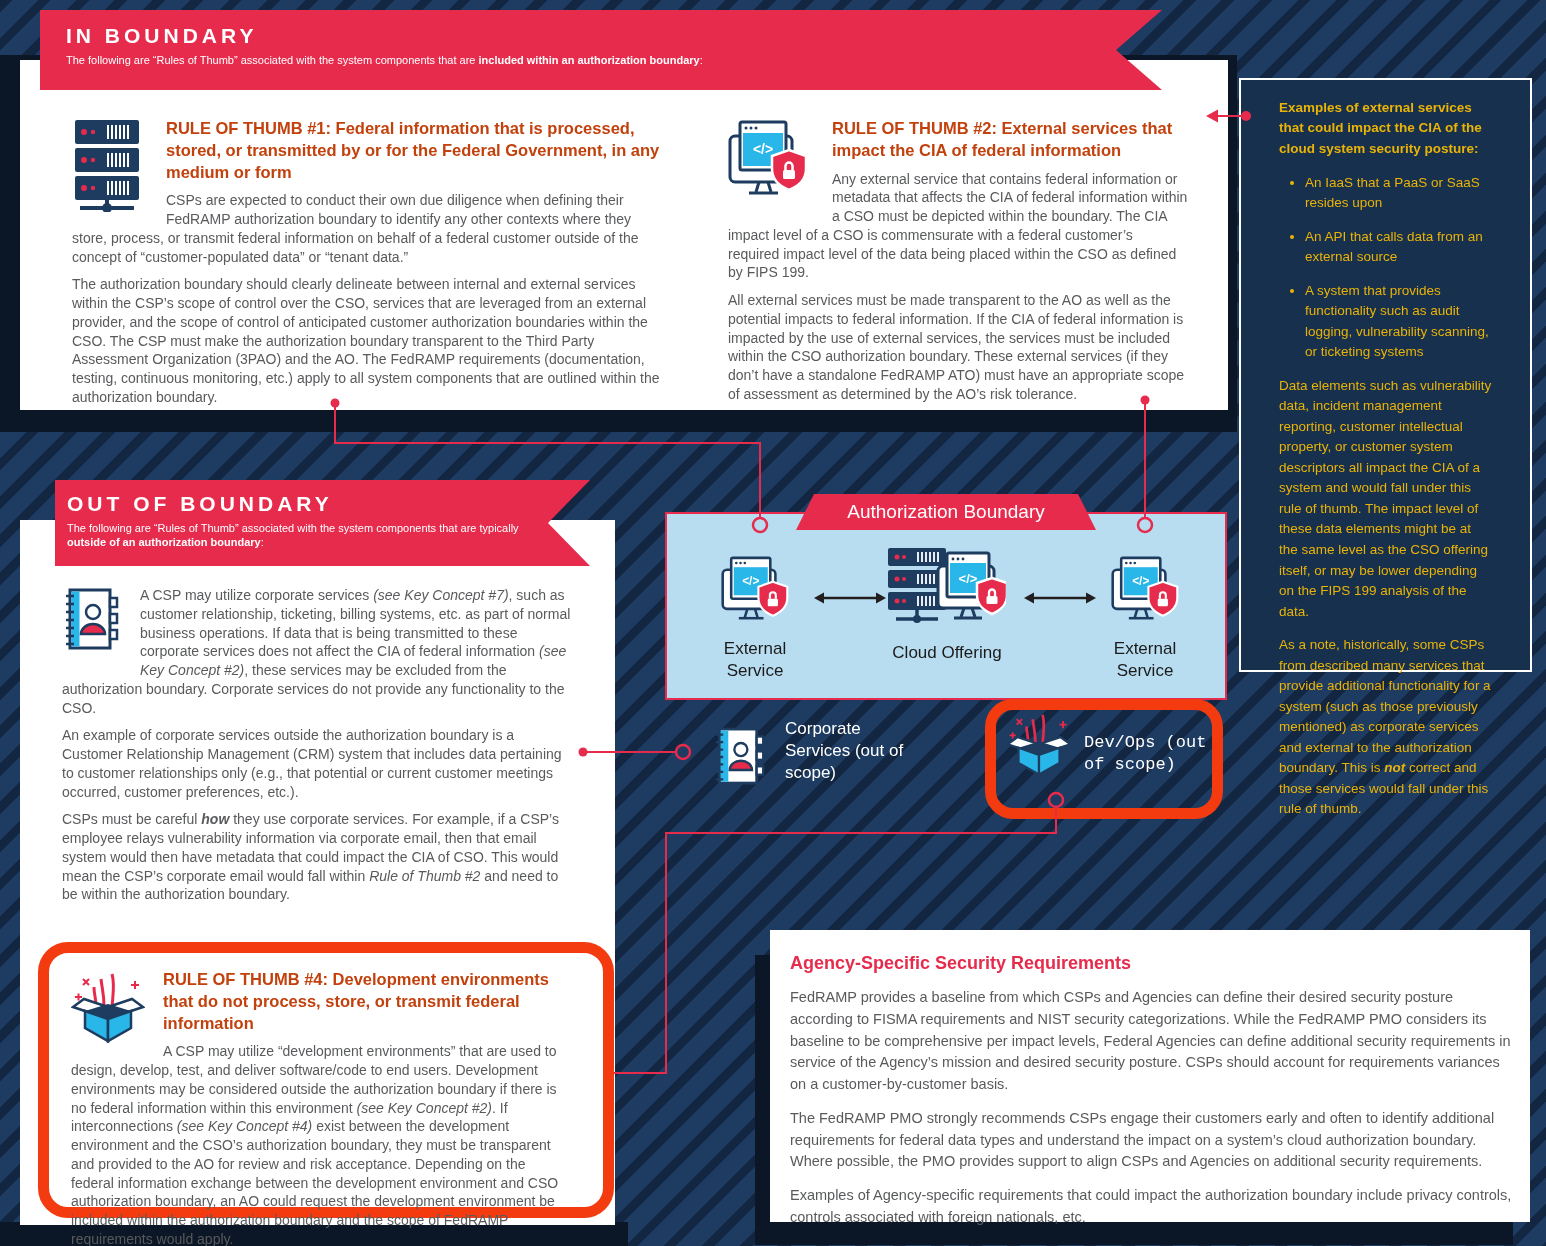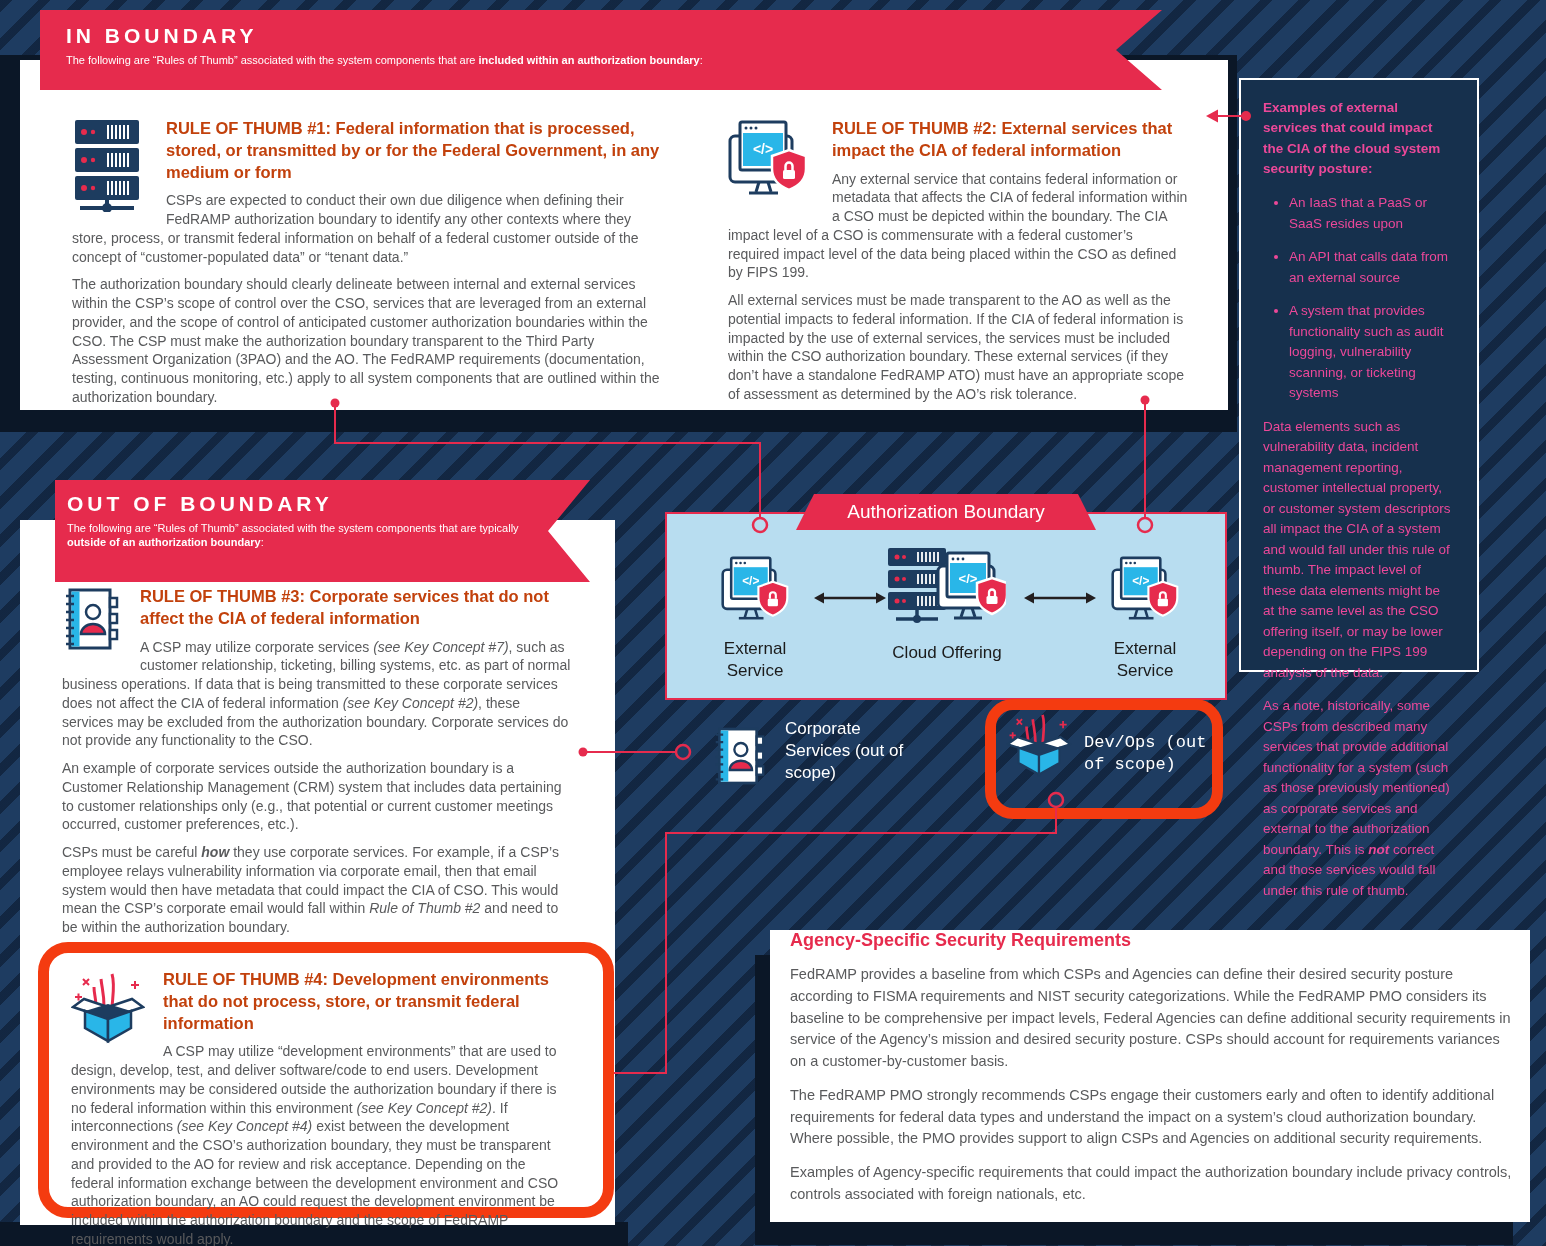--- a/index.html
+++ b/index.html
@@ -11,22 +11,22 @@
   .offset{position:absolute;background:#0b1727;}
   .panel{position:absolute;background:#ffffff;}
   .banner{position:absolute;background:#e62b4d;color:#fff;}
   .banner h1{margin:0;font-size:21px;font-weight:600;letter-spacing:4px;}
   .banner .sub{font-size:11px;line-height:1.3;margin-top:5px;}
   .notch-r{clip-path:polygon(0 0,100% 0,calc(100% - 46px) 50%,100% 100%,0 100%);}
   .rule{position:absolute;color:#595a5c;font-size:14px;line-height:1.34;}
   .rule .ricon{float:left;margin:2px 24px 6px 0;}
   .rule h2{margin:0 0 8px 0;color:#c2410c;font-size:16.5px;line-height:1.32;font-weight:bold;}
   .rule p{margin:0 0 9px 0;}
-  .sidebar{position:absolute;left:1239px;top:78px;width:240px;height:594px;box-sizing:border-box;
-        background:#16304d;border:2px solid #ffffff;color:#ec4899;padding:18px 22px;font-size:13.5px;line-height:1.52;}
+  .sidebar{position:absolute;left:1239px;top:78px;width:293px;height:594px;box-sizing:border-box;
+        background:#16304d;border:2px solid #ffffff;color:#eab308;padding:18px 38px;font-size:13.5px;line-height:1.52;}
   .sidebar h3{margin:0 0 14px 0;font-size:13.5px;line-height:1.5;font-weight:bold;}
   .sidebar ul{margin:0 0 12px 0;padding:0 0 0 26px;}
   .sidebar li{margin:0 0 13px 0;}
   .sidebar p{margin:0 0 13px 0;}
   .bbox{position:absolute;left:665px;top:512px;width:562px;height:188px;box-sizing:border-box;
         background:#b8ddf0;border:2px solid #e62b4d;}
   .ribbon{position:absolute;left:796px;top:494px;width:300px;height:36px;background:#e62b4d;
         clip-path:polygon(18px 0,calc(100% - 18px) 0,100% 100%,0 100%);
         color:#fff;font-size:19px;display:flex;align-items:center;justify-content:center;}
   .node{position:absolute;text-align:center;color:#1b1b1b;font-size:17px;line-height:1.28;}
@@ -34,21 +34,21 @@
   .node .nlabel{margin-top:6px;}
   .outlabel{position:absolute;color:#fff;font-size:17px;line-height:1.3;}
   .devbox{position:absolute;left:985px;top:699px;width:238px;height:120px;box-sizing:border-box;
         border:11px solid #f43b10;border-radius:28px;}
   .rule4box{position:absolute;left:38px;top:942px;width:576px;height:276px;box-sizing:border-box;
         border:11px solid #f43b10;border-radius:30px;background:#fff;}
   .ac-banner{position:absolute;left:783px;top:898px;width:402px;height:46px;background:#e62b4d;
         clip-path:polygon(0 0,100% 0,calc(100% - 26px) 100%,0 100%);
         color:#fff;display:flex;align-items:center;padding-left:24px;box-sizing:border-box;
         font-size:23px;letter-spacing:2px;}
-  .ac-body{position:absolute;left:790px;top:927px;width:722px;color:#595a5c;font-size:14.5px;line-height:1.5;}
+  .ac-body{position:absolute;left:790px;top:950px;width:722px;color:#595a5c;font-size:14.5px;line-height:1.5;}
   .ac-body h4{margin:0 0 10px 0;color:#e62b4d;font-size:18px;}
   .ac-body p{margin:0 0 12px 0;}
   .overlay{position:absolute;inset:0;pointer-events:none;}
   .z1{z-index:1}.z2{z-index:2}.z3{z-index:3}.z4{z-index:4}.z6{z-index:6}
 </style>
 </head>
 <body>
 
 <div class="page">
   <div class="stripes"></div>
@@ -145,21 +145,20 @@
             </g>
           <g fill="#fff" stroke="#1d3c5f" stroke-width="2.5">
               <rect x="48" y="10" width="7" height="9"></rect>
               <rect x="48" y="26" width="7" height="9"></rect>
               <rect x="48" y="42" width="7" height="9"></rect>
             </g>
           <circle cx="31" cy="24" r="7" fill="#fff" stroke="#1d3c5f" stroke-width="2.5"></circle>
           <path d="M19 46 a12 10 0 0 1 24 0 z" fill="#e62b4d" stroke="#1d3c5f" stroke-width="2.5"></path>
         </svg>
       </span>
-      <h2>RULE OF THUMB #3: Corporate services that do not affect the CIA of federal information</h2>
       <p><span>A CSP may utilize corporate services </span><span style="font-style: italic;">(see Key Concept #7)</span><span>, such as customer relationship, ticketing, billing systems, etc. as part of normal business operations. If data that is being transmitted to these corporate services does not affect the CIA of federal information </span><span style="font-style: italic;">(see Key Concept #2)</span><span>, these services may be excluded from the authorization boundary. Corporate services do not provide any functionality to the CSO.</span></p>
       <p>An example of corporate services outside the authorization boundary is a Customer Relationship Management (CRM) system that includes data pertaining to customer relationships only (e.g., that potential or current customer meetings occurred, customer preferences, etc.).</p>
       <p><span>CSPs must be careful </span><span style="font-weight: bold; font-style: italic;">how</span><span> they use corporate services. For example, if a CSP’s employee relays vulnerability information via corporate email, then that email system would then have metadata that could impact the CIA of CSO. This would mean the CSP’s corporate email would fall within </span><span style="font-style: italic;">Rule of Thumb #2</span><span> and need to be within the authorization boundary.</span></p>
     </div>
   </div>
 
   <div class="rule4box z4">
     <div class="rule" style="left:22px;top:16px;width:498px;">
       <span class="ricon" style="margin-right:18px;">
         <svg width="74" height="76" viewBox="0 0 74 76">
@@ -178,21 +177,21 @@
           <path d="M14 40 L37 48 L60 40 L37 33 z" fill="#1d3c5f"></path>
           <path d="M14 40 L37 48 L37 70 L14 57 z" fill="#29b6e8" stroke="#1d3c5f" stroke-width="2.5"></path>
           <path d="M37 48 L60 40 L60 57 L37 70 z" fill="#29b6e8" stroke="#1d3c5f" stroke-width="2.5"></path>
         </svg>
       </span>
       <h2>RULE OF THUMB #4: Development environments that do not process, store, or transmit federal information</h2>
       <p><span>A CSP may utilize “development environments” that are used to design, develop, test, and deliver software/code to end users. Development environments may be considered outside the authorization boundary if there is no federal information within this environment </span><span style="font-style: italic;">(see Key Concept #2)</span><span>. If interconnections </span><span style="font-style: italic;">(see Key Concept #4)</span><span> exist between the development environment and the CSO’s authorization boundary, they must be transparent and provided to the AO for review and risk acceptance. Depending on the federal information exchange between the development environment and CSO authorization boundary, an AO could request the development environment be included within the authorization boundary and the scope of FedRAMP requirements would apply.</span></p>
     </div>
   </div>
 
-  <div class="banner z3" style="left:55px;top:480px;width:535px;height:102px;padding:12px 0 8px 12px;box-sizing:border-box;clip-path:polygon(0 0,100% 0,calc(100% - 42px) 50%,100% 100%,0 100%);">
+  <div class="banner z3" style="left:55px;top:480px;width:535px;height:86px;padding:12px 0 8px 12px;box-sizing:border-box;clip-path:polygon(0 0,100% 0,calc(100% - 42px) 50%,100% 100%,0 100%);">
     <h1>OUT OF BOUNDARY</h1>
     <div class="sub" style="width:470px;"><span>The following are “Rules of Thumb” associated with the system components that are typically </span><span style="font-weight: bold; margin-top: 48px;">outside of an authorization boundary</span><span>:</span></div>
   </div>
 
   <div class="bbox z2"></div>
   <div class="ribbon z3">
     <span>Authorization Boundary</span>
   </div>
 
   <div class="node z3" style="left:703px;top:556px;width:104px;">

